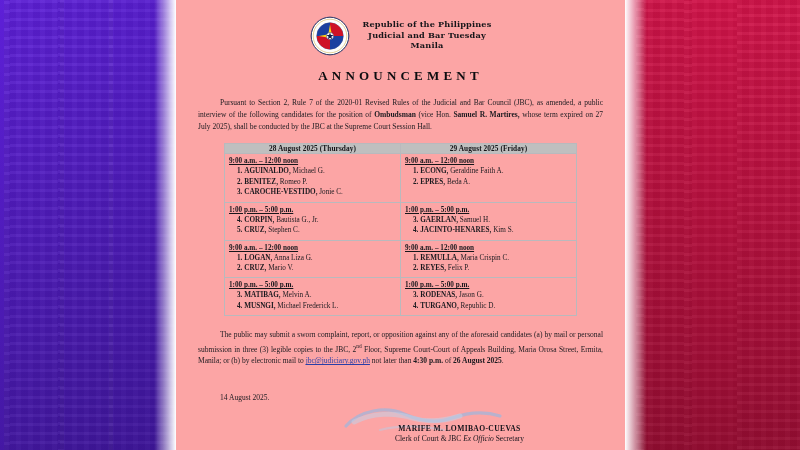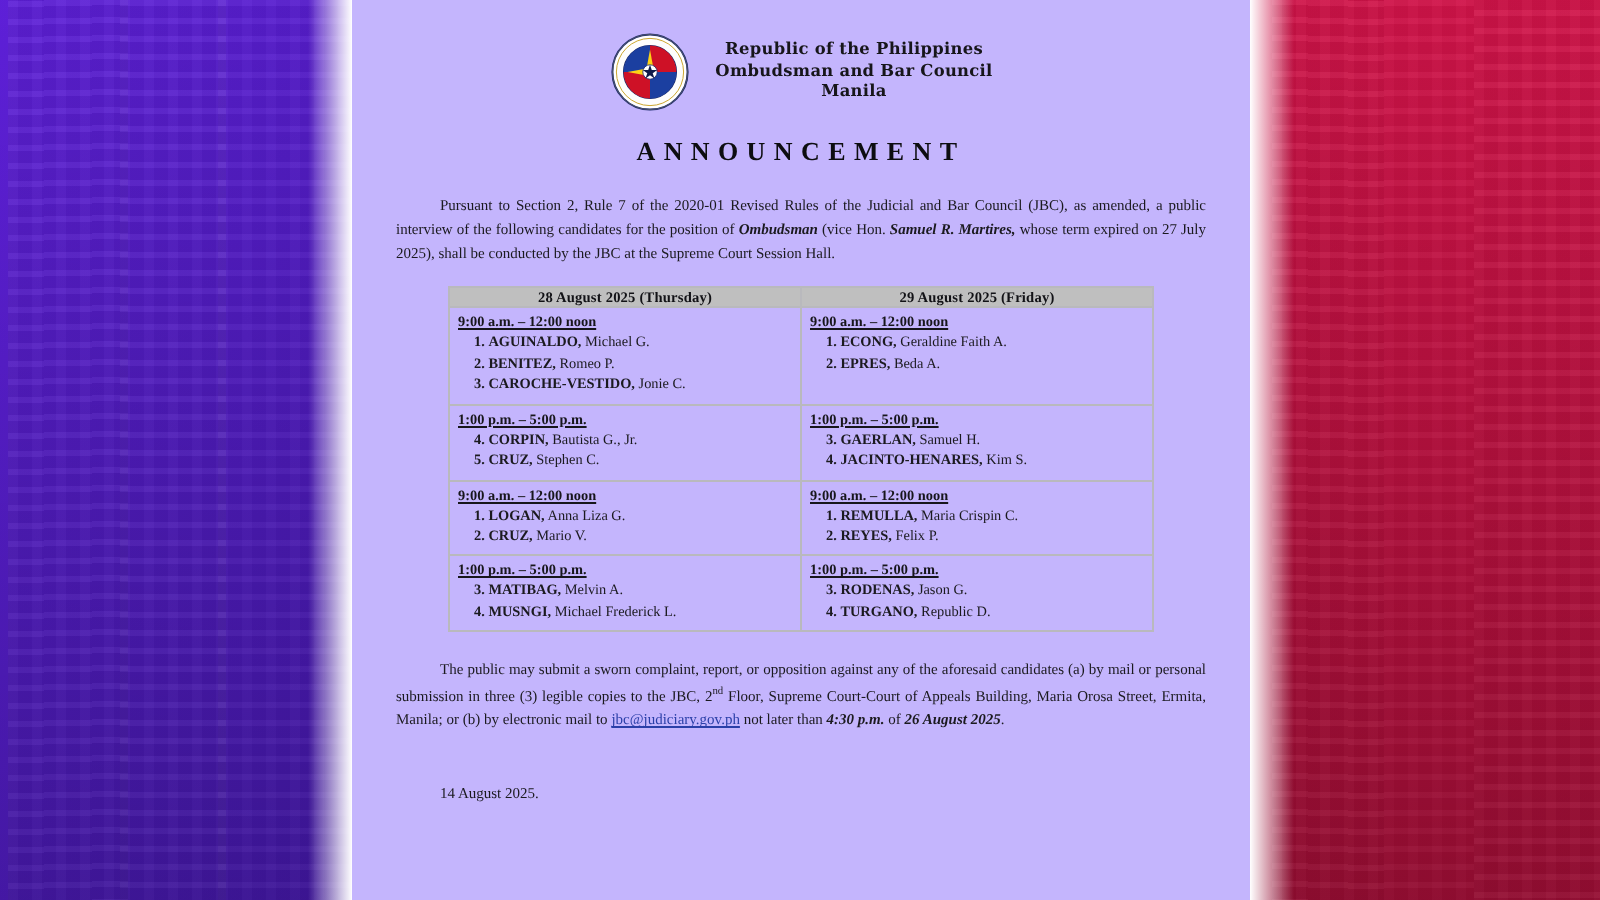--- a/index.html
+++ b/index.html
@@ -82,21 +82,21 @@
     background: linear-gradient(to left, rgba(255,255,255,0), rgba(255,255,255,1));
   }
 
   
   .sheet {
     position: absolute;
     left: 176px;
     top: 0;
     width: 449px;
     height: 450px;
-    background: #c4b5fd;
+    background: #fca5a5;
     padding: 10px 22px 0 22px;
   }
 
   
   .letterhead {
     display: flex;
     align-items: flex-start;
     justify-content: center;
     gap: 13px;
     padding-top: 6px;
@@ -127,21 +127,21 @@
 
   
   .para {
     font-size: 7.5px;
     line-height: 1.62;
     text-align: justify;
     color: #1b1a1f;
     text-indent: 22px;
     margin-top: 13px;
   }
-  .para b { font-weight: 700; font-style: italic; }
+  .para b { font-weight: 700; }
   .para .lnk {
     color: #2a3fa8;
     text-decoration: underline;
   }
   sup { font-size: 5.4px; vertical-align: super; }
 
   
   .schedule {
     width: 353px;
     margin: 10px auto 0 auto;
@@ -259,21 +259,21 @@
       <path d="M50 50 L83 50 A33 33 0 0 1 50 83 Z" fill="#1b3fa0"></path>
       <path d="M50 50 L50 83 A33 33 0 0 1 17 50 Z" fill="#ce1126"></path>
       <path d="M50 22 L54 44 L50 50 L46 44 Z" fill="#fcd116"></path>
       <path d="M22 50 L44 46 L50 50 L44 54 Z" fill="#fcd116"></path>
       <circle cx="50" cy="50" r="9" fill="#ffffff" stroke="#1b2a6b" stroke-width="1"></circle>
       <path d="M50 41 L52.2 47.6 L59 47.6 L53.4 51.6 L55.6 58.2 L50 54.2 L44.4 58.2 L46.6 51.6 L41 47.6 L47.8 47.6 Z" fill="#0f1b4a"></path>
       <circle cx="50" cy="50" r="47" fill="none" stroke="#6b6b6b" stroke-width="0.8"></circle>
     </svg>
     <div class="org-lines">
       <div>Republic of the Philippines</div>
-      <div>Ombudsman and Bar Council</div>
+      <div>Judicial and Bar Tuesday</div>
       <div>Manila</div>
     </div>
   </div>
 
   <div class="announcement">ANNOUNCEMENT</div>
 
   <p class="para"><span>Pursuant to Section 2, Rule 7 of the 2020-01 Revised Rules of the Judicial and Bar Council (JBC), as amended, a public interview of the following candidates for the position of </span><b>Ombudsman</b><span> (vice Hon. </span><b>Samuel R. Martires,</b><span> whose term expired on 27 July 2025), shall be conducted by the JBC at the Supreme Court Session Hall.</span></p>
 
   <table class="schedule">
     <tbody>
@@ -347,14 +347,23 @@
         </div>
       </td>
     </tr>
   </tbody>
     </table>
 
   <p class="para"><span>The public may submit a sworn complaint, report, or opposition against any of the aforesaid candidates (a) by mail or personal submission in three (3) legible copies to the JBC, 2</span><sup>nd</sup><span> Floor, Supreme Court-Court of Appeals Building, Maria Orosa Street, Ermita, Manila; or (b) by electronic mail to </span><span class="lnk">jbc@judiciary.gov.ph</span><span> not later than </span><b>4:30 p.m.</b><span> of </span><b>26 August 2025</b><span>.</span></p>
 
   <div class="date-line">14 August 2025.</div>
 
+  <div class="signature-block">
+    <svg class="sig-scribble" viewBox="0 0 170 30">
+      <path d="M6 22 C20 6, 46 2, 64 10 C80 17, 96 20, 112 14 C126 9, 142 6, 160 12" fill="none" stroke="#9fb6dd" stroke-width="3.2" stroke-linecap="round" opacity="0.72"></path>
+      <path d="M14 18 C32 9, 54 8, 72 14 C88 19, 104 17, 120 12" fill="none" stroke="#c2d2e8" stroke-width="5" stroke-linecap="round" opacity="0.55"></path>
+      <path d="M40 26 C62 20, 84 22, 104 26" fill="none" stroke="#b9cbe4" stroke-width="2.2" stroke-linecap="round" opacity="0.5"></path>
+    </svg>
+    <div class="sig-name">MARIFE M. LOMIBAO-CUEVAS</div>
+    <div class="sig-title"><span>Clerk of Court &amp; JBC </span><i>Ex Officio</i><span> Secretary</span></div>
+  </div>
 
 </div>
 
 </body></html>

